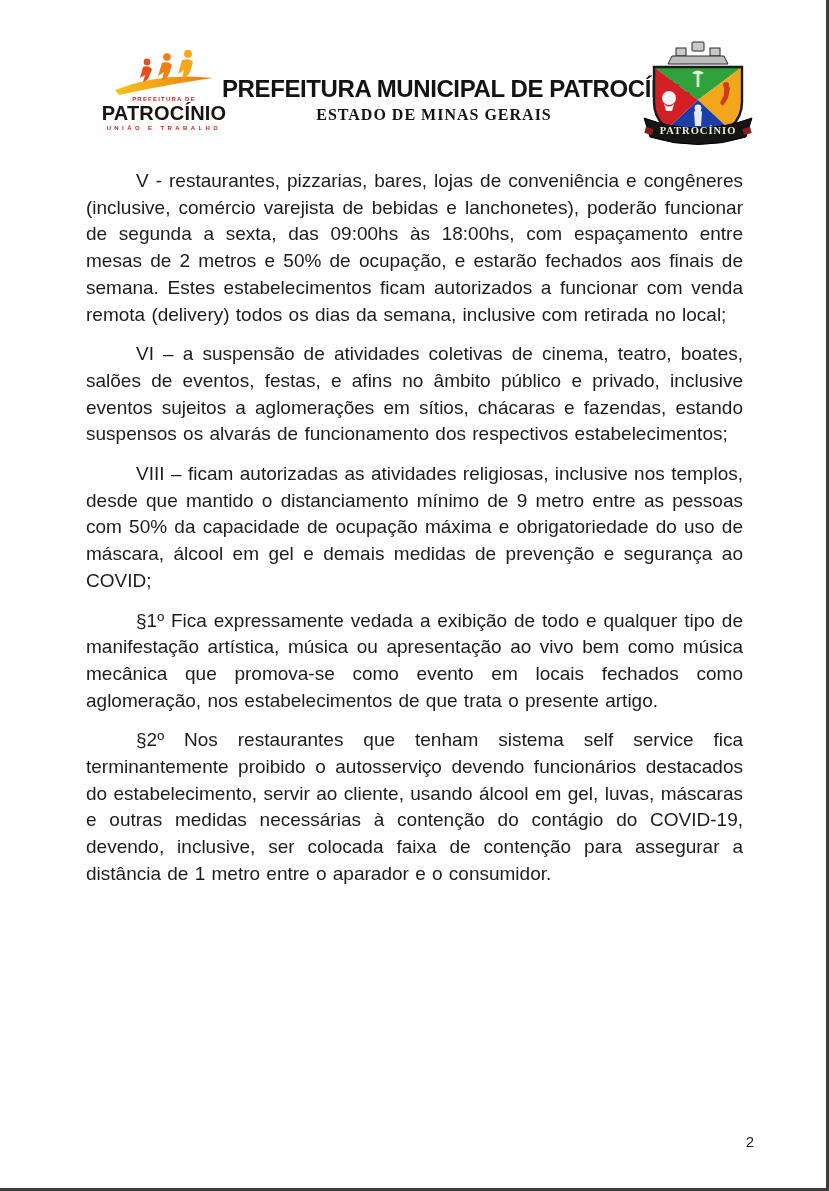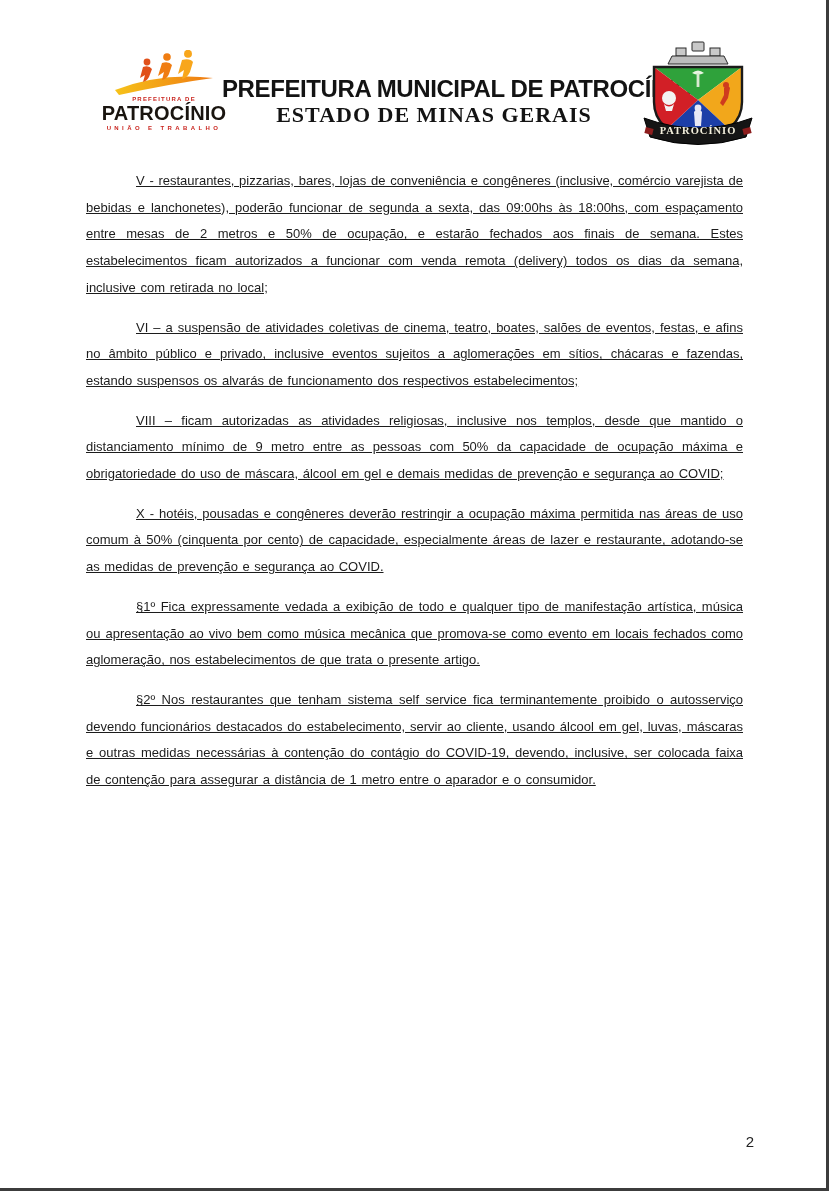--- a/index.html
+++ b/index.html
@@ -19,34 +19,33 @@
   .header { position:absolute; top:40px; left:0; right:0; height:112px; }
 
   .logo-left { position:absolute; left:93px; top:10px; width:142px; text-align:center; }
   .logo-left svg { display:block; margin:0 auto; }
   .logo-toplabel { font-size:6px; font-weight:bold; color:#c9251f; letter-spacing:1.2px; line-height:7px; }
   .logo-name { font-size:20px; font-weight:bold; color:#19140f; letter-spacing:.2px; line-height:21px; }
   .logo-slogan { font-size:6px; font-weight:bold; color:#c9251f; letter-spacing:3.4px; line-height:9px; }
 
   .title-block { position:absolute; left:222px; top:36px; width:424px; text-align:center; }
   .title-line1 { font-family:"Liberation Sans", sans-serif; font-weight:bold; font-size:24px; letter-spacing:-0.4px; color:#131313; line-height:26px; white-space:nowrap; }
-  .title-line2 { font-family:"Liberation Serif", serif; font-weight:bold; font-size:22px; letter-spacing:1px; color:#131313; line-height:25px; }
+  .title-line2 { font-family:"Liberation Serif", serif; font-weight:bold; font-size:16px; letter-spacing:1px; color:#131313; line-height:25px; }
 
   .crest { position:absolute; right:72px; top:0; width:112px; height:110px; }
 
   
   .doc-body { position:absolute; top:168px; left:86px; width:657px; }
   .doc-body p {
-    font-size:13px;
+    font-size:19px;
     line-height:26.7px;
     text-align:justify;
     text-indent:50px;
     margin-bottom:13px;
     word-spacing:1px;
-    text-decoration:underline;
   }
 
   
   .page-number { position:absolute; right:72px; bottom:38px; font-size:15px; color:#222; }
 </style>
 </head>
 <body>
 
 <div class="page">
 
@@ -121,20 +120,19 @@
           <text x="56" y="94" text-anchor="middle" font-family="Liberation Serif, serif" font-size="10.5" font-weight="bold" fill="#f3efdc" letter-spacing="1">PATROCÍNIO</text>
         </g>
       </svg>
     </div>
   </div>
 
   <div class="doc-body">
     <p>V - restaurantes, pizzarias, bares, lojas de conveniência e congêneres (inclusive, comércio varejista de bebidas e lanchonetes), poderão funcionar de segunda a sexta, das 09:00hs às 18:00hs, com espaçamento entre mesas de 2 metros e 50% de ocupação, e estarão fechados aos finais de semana. Estes estabelecimentos ficam autorizados a funcionar com venda remota (delivery) todos os dias da semana, inclusive com retirada no local;</p>
     <p>VI – a suspensão de atividades coletivas de cinema, teatro, boates, salões de eventos, festas, e afins no âmbito público e privado, inclusive eventos sujeitos a aglomerações em sítios, chácaras e fazendas, estando suspensos os alvarás de funcionamento dos respectivos estabelecimentos;</p>
     <p>VIII – ficam autorizadas as atividades religiosas, inclusive nos templos, desde que mantido o distanciamento mínimo de 9 metro entre as pessoas com 50% da capacidade de ocupação máxima e obrigatoriedade do uso de máscara, álcool em gel e demais medidas de prevenção e segurança ao COVID;</p>
-    <p>X - hotéis, pousadas e congêneres deverão restringir a ocupação máxima permitida nas áreas de uso comum à 50% (cinquenta por cento) de capacidade, especialmente áreas de lazer e restaurante, adotando-se as medidas de prevenção e segurança ao COVID.</p>
     <p>§1º Fica expressamente vedada a exibição de todo e qualquer tipo de manifestação artística, música ou apresentação ao vivo bem como música mecânica que promova-se como evento em locais fechados como aglomeração, nos estabelecimentos de que trata o presente artigo.</p>
     <p>§2º Nos restaurantes que tenham sistema self service fica terminantemente proibido o autosserviço devendo funcionários destacados do estabelecimento, servir ao cliente, usando álcool em gel, luvas, máscaras e outras medidas necessárias à contenção do contágio do COVID-19, devendo, inclusive, ser colocada faixa de contenção para assegurar a distância de 1 metro entre o aparador e o consumidor.</p>
   </div>
 
   <div class="page-number">2</div>
 
 </div>
 
 </body></html>

